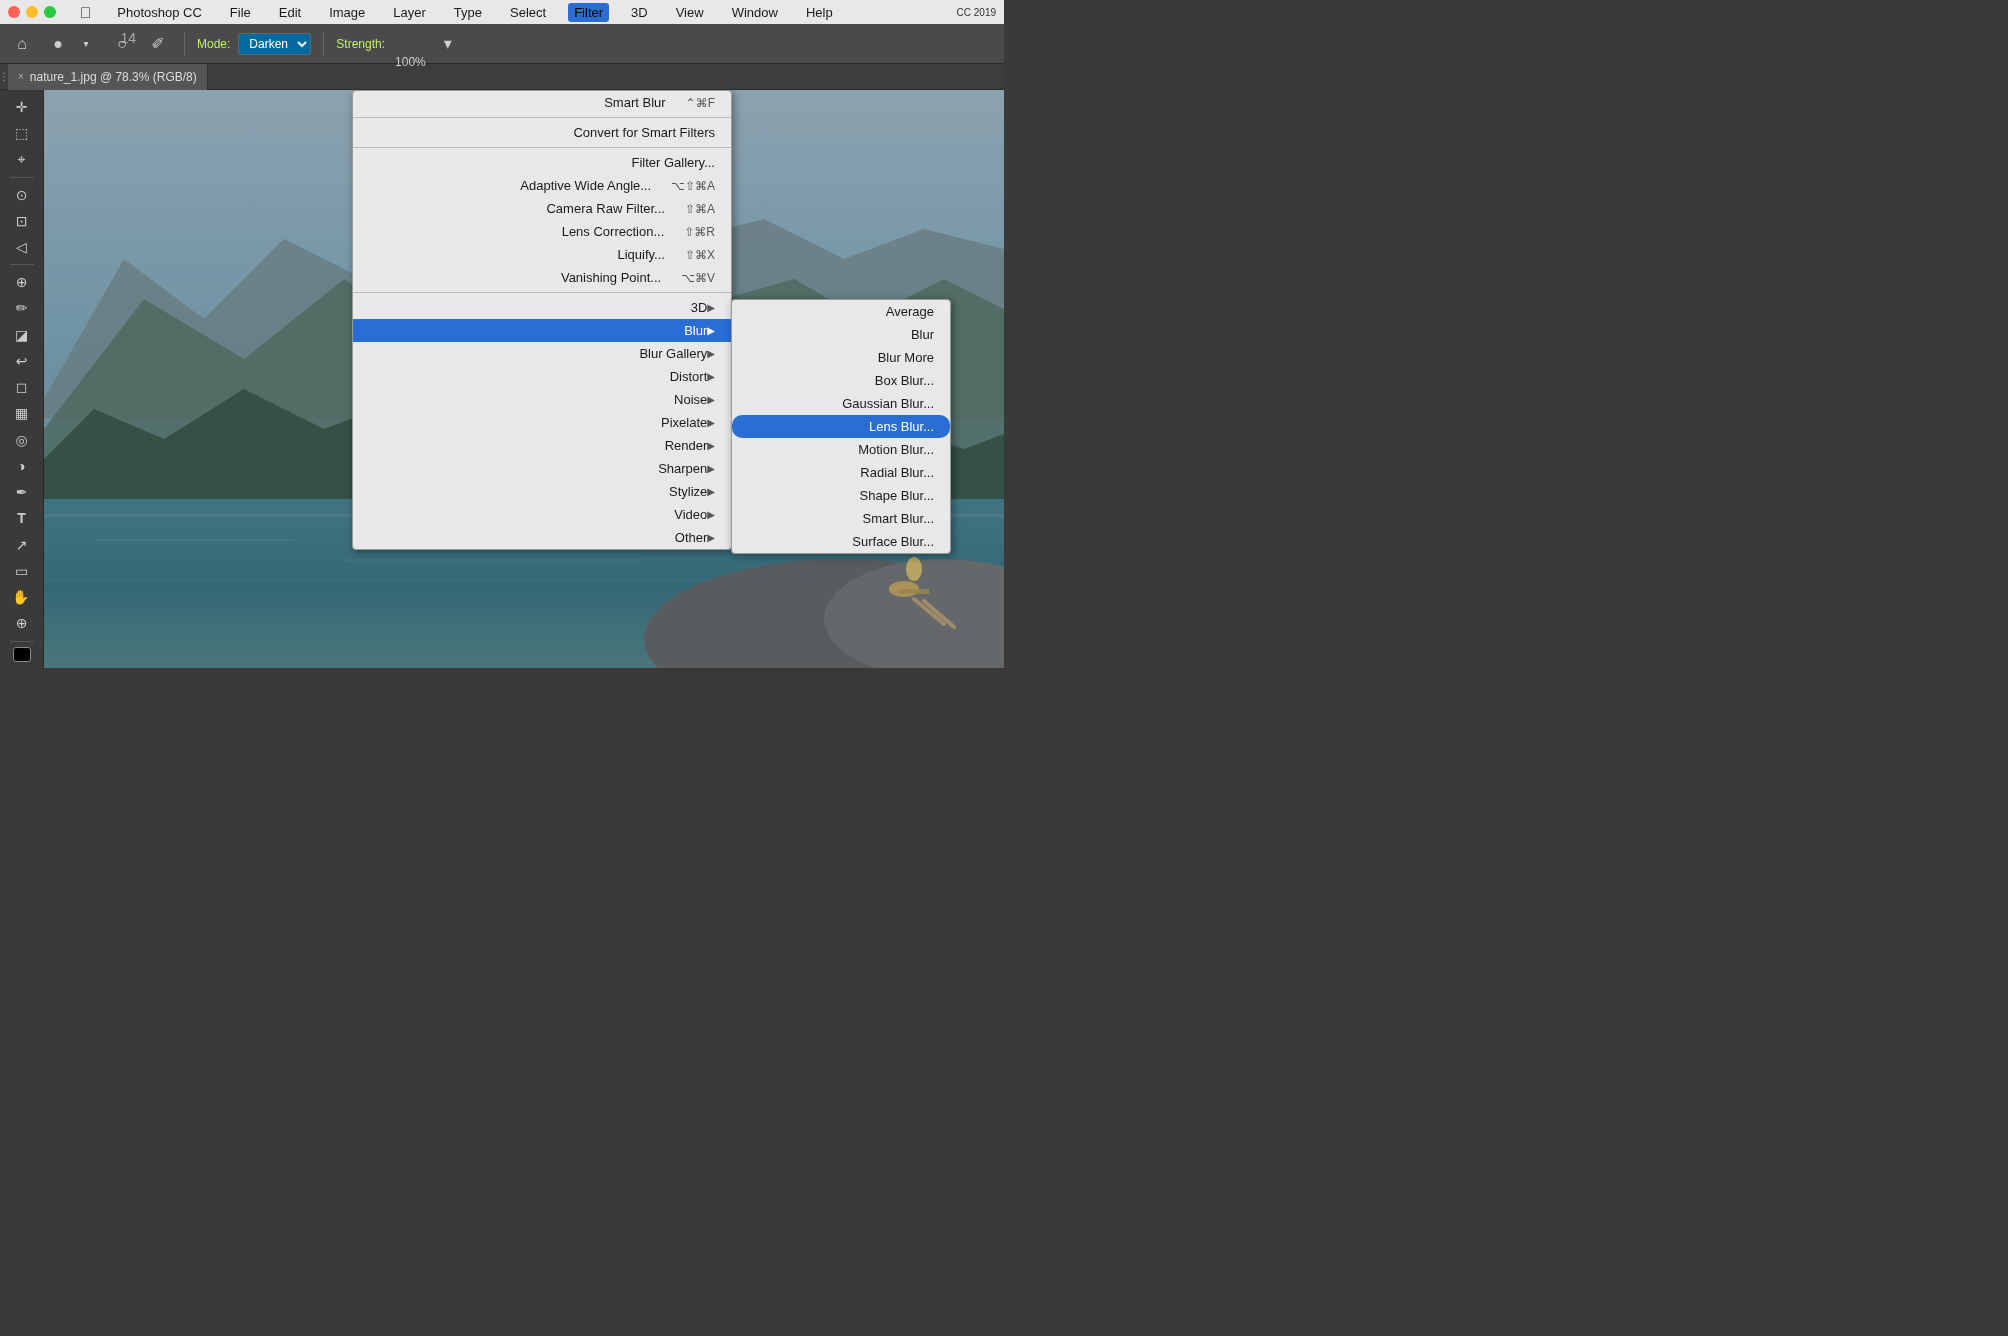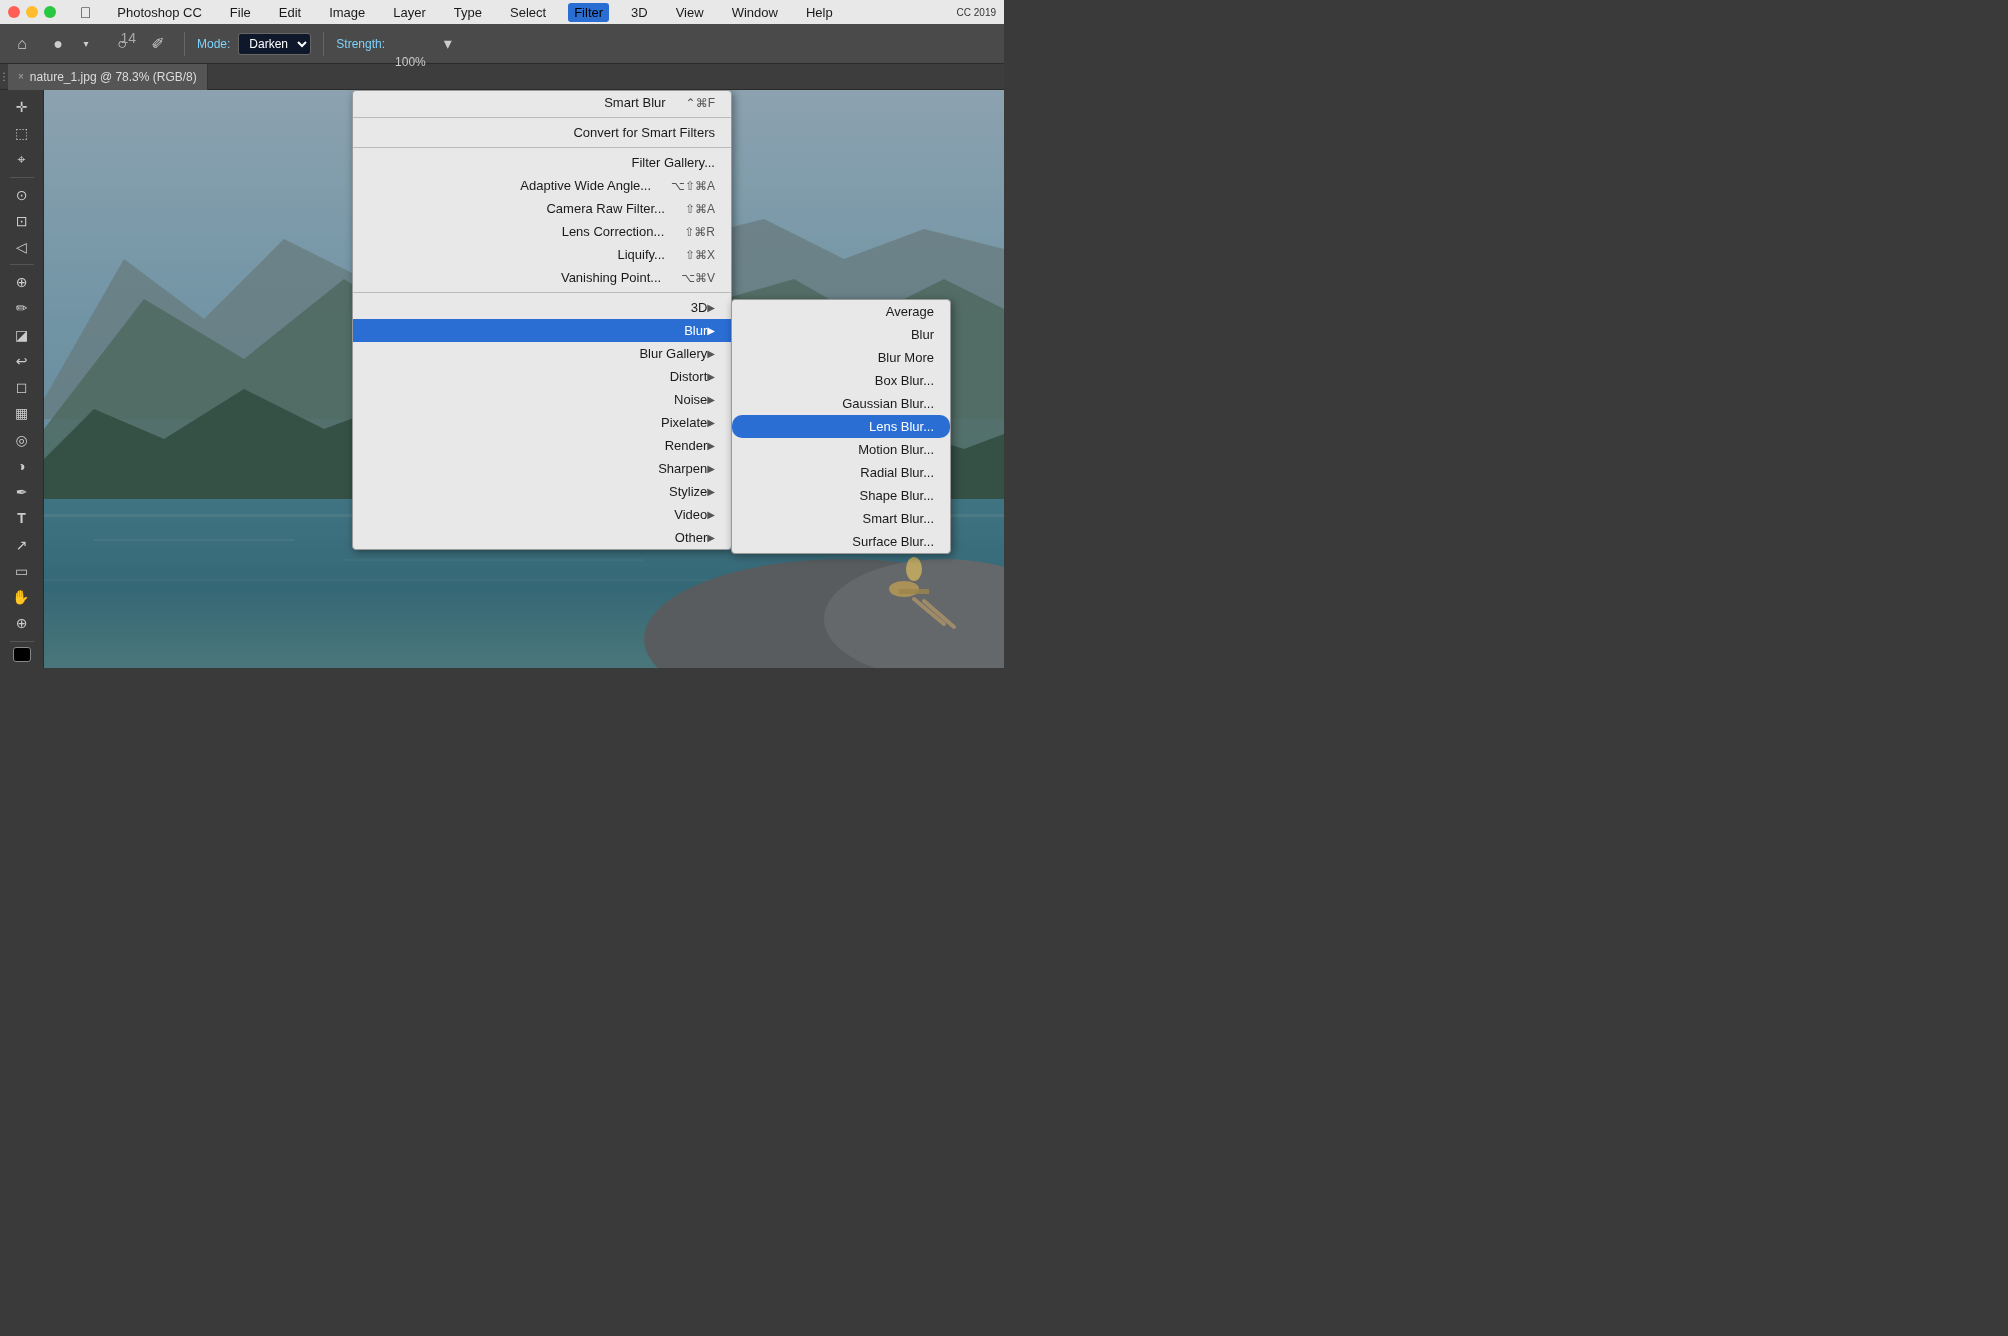--- a/index.html
+++ b/index.html
@@ -72,25 +72,25 @@
       width: 28px;
       height: 28px;
       display: flex;
       align-items: center;
       justify-content: center;
       color: #ccc;
       font-size: 16px;
       cursor: pointer;
     }
     .toolbar-label {
-      color: #7dd3fc;
+      color: #bef264;
       font-size: 12px;
     }
     .toolbar-dropdown {
-      background: #0f172a;
+      background: #0369a1;
       border: 1px solid #666;
       color: #fff;
       padding: 2px 6px;
       font-size: 12px;
       border-radius: 3px;
       height: 22px;
     }
     .toolbar-value {
       color: #ccc;
       font-size: 12px;

